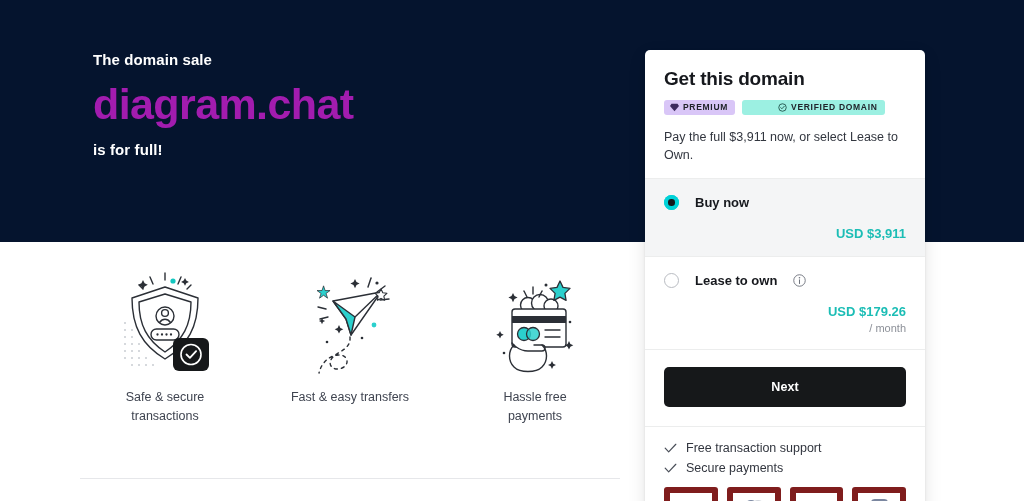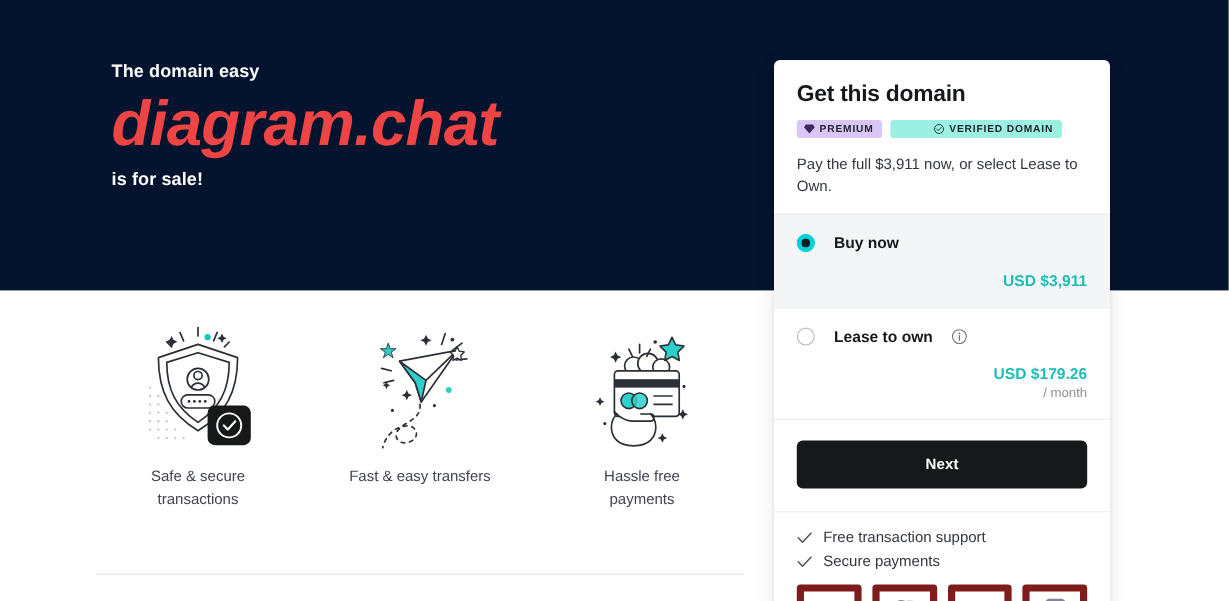--- a/index.html
+++ b/index.html
@@ -17,22 +17,22 @@
     background:#05142e;
   }
   .hero-text{
     position:absolute;left:93px;top:50px;width:520px;
   }
   .hero-kicker{
     color:#ffffff;font-size:15px;font-weight:bold;letter-spacing:.1px;
     line-height:20px;margin:0 0 10px 0;
   }
   .hero-domain{
-    color:#ef4444;font-size:53px;font-weight:bold;letter-spacing:-.6px;
-    line-height:48px;margin:0 0 12px 0;font-style:italic;
+    color:#a21caf;font-size:43px;font-weight:bold;letter-spacing:-.6px;
+    line-height:48px;margin:0 0 12px 0;
   }
   .hero-sub{
     color:#ffffff;font-size:15px;font-weight:bold;letter-spacing:.1px;
     line-height:20px;margin:0;
   }
 
   
   .features{
     position:absolute;left:80px;top:262px;width:540px;
     display:flex;justify-content:space-between;align-items:flex-start;
@@ -126,23 +126,23 @@
     font-family:"Liberation Serif",serif;font-style:italic;font-weight:bold;
     font-size:8.5px;color:#8a93a3;letter-spacing:-.1px;
   }
 </style>
 </head>
 <body>
 
 <div class="hero-band"></div>
 
 <div class="hero-text">
-  <p class="hero-kicker">The domain easy</p>
+  <p class="hero-kicker">The domain sale</p>
   <h1 class="hero-domain">diagram.chat</h1>
-  <p class="hero-sub">is for sale!</p>
+  <p class="hero-sub">is for full!</p>
 </div>
 
 <div class="features">
 
   <div class="feature">
     <div class="feature-art">
       <svg width="110" height="112" viewBox="0 0 110 112" fill="none">
         <g stroke="#2b2f36" stroke-width="1.4" fill="none" stroke-linecap="round" stroke-linejoin="round">
           <path d="M55 22 L88 33 C88 62 78 80 55 94 C32 80 22 62 22 33 Z"></path>
           <path d="M55 29 L81 37 C81 60 73 75 55 87 C37 75 29 60 29 37 Z"></path>

